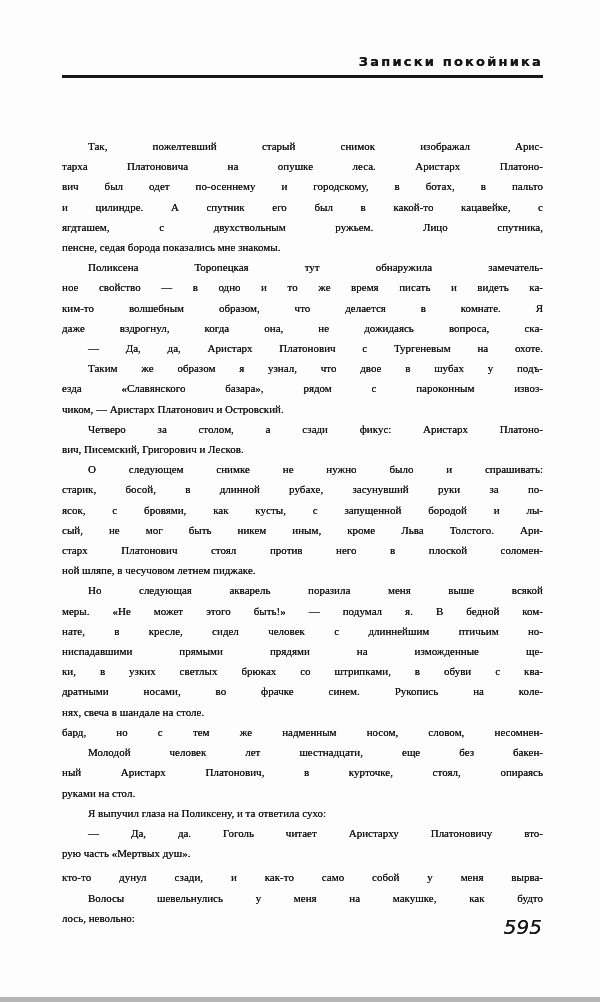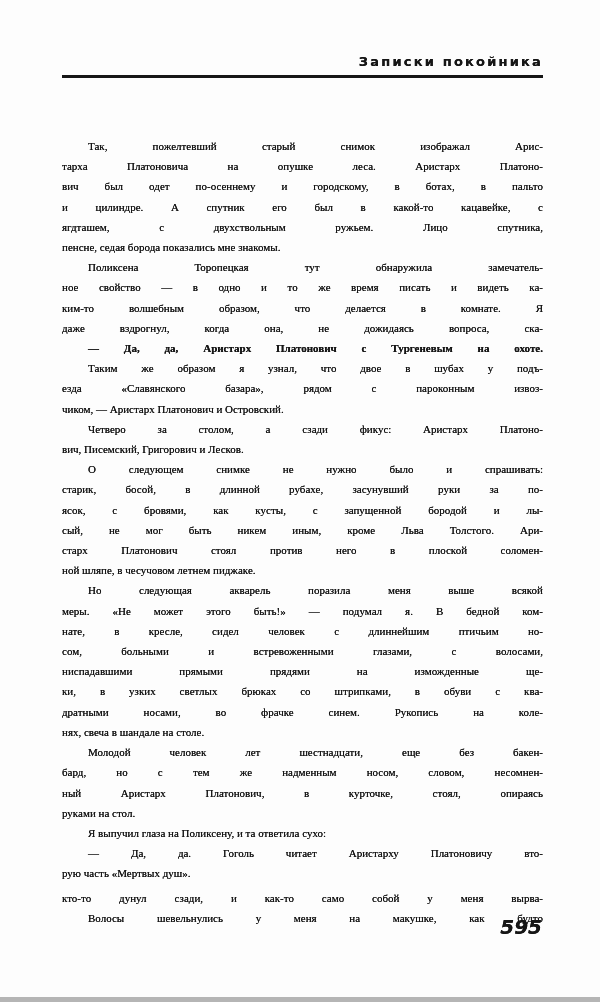--- a/index.html
+++ b/index.html
@@ -50,28 +50,28 @@
   .para { margin: 0; }
   .para.section-gap { margin-top: 4px; }
   .line {
     text-align: justify;
     text-align-last: justify;
     white-space: normal;
     min-height: 20.2px;
   }
   .line.first { text-indent: 26px; }
   .line.last { text-align-last: left; }
-  .line.last.force-justify { text-align-last: justify; font-weight: bold; }
+  .line.last.force-justify { text-align-last: justify; }
   .page-number {
     position: absolute;
     top: 915px;
     right: 58px;
     font-family: "DejaVu Sans", sans-serif;
     font-style: italic;
-    font-weight: 700;
+    font-weight: 400;
     font-size: 20px;
     color: var(--ink, #161616);
     text-shadow: 0 0 0.4px currentColor;
   }
   .scan-edge-bottom {
     position: absolute;
     left: 0;
     bottom: 0;
     width: 100%;
     height: 5px;
@@ -116,39 +116,39 @@
         <div class="line">старик, босой, в длинной рубахе, засунувший руки за по-</div>
         <div class="line">ясок, с бровями, как кусты, с запущенной бородой и лы-</div>
         <div class="line">сый, не мог быть никем иным, кроме Льва Толстого. Ари-</div>
         <div class="line">старх Платонович стоял против него в плоской соломен-</div>
         <div class="line last">ной шляпе, в чесучовом летнем пиджаке.</div>
       </div>
       <div class="para">
         <div class="line first">Но следующая акварель поразила меня выше всякой</div>
         <div class="line">меры. «Не может этого быть!» — подумал я. В бедной ком-</div>
         <div class="line">нате, в кресле, сидел человек с длиннейшим птичьим но-</div>
-        <div class="line">сом, больными и встревоженными глазами, с волосами,</div>
         <div class="line">ниспадавшими прямыми прядями на изможденные ще-</div>
         <div class="line">ки, в узких светлых брюках со штрипками, в обуви с ква-</div>
         <div class="line">дратными носами, во фрачке синем. Рукопись на коле-</div>
         <div class="line last">нях, свеча в шандале на столе.</div>
       </div>
       <div class="para">
+        <div class="line">бард, но с тем же надменным носом, словом, несомнен-</div>
         <div class="line first">Молодой человек лет шестнадцати, еще без бакен-</div>
-        <div class="line">бард, но с тем же надменным носом, словом, несомнен-</div>
         <div class="line">ный Аристарх Платонович, в курточке, стоял, опираясь</div>
         <div class="line last">руками на стол.</div>
       </div>
       <div class="para">
         <div class="line first last">Я выпучил глаза на Поликсену, и та ответила сухо:</div>
       </div>
       <div class="para">
         <div class="line first">— Да, да. Гоголь читает Аристарху Платоновичу вто-</div>
         <div class="line last">рую часть «Мертвых душ».</div>
       </div>
       <div class="para section-gap">
         <div class="line">кто-то дунул сзади, и как-то само собой у меня вырва-</div>
         <div class="line first">Волосы шевельнулись у меня на макушке, как будто</div>
+        <div class="line last">лось, невольно:</div>
       </div>
     </div>
   <div class="page-number">595</div>
   <div class="scan-edge-bottom"></div>
 </div>
 
 </body></html>

